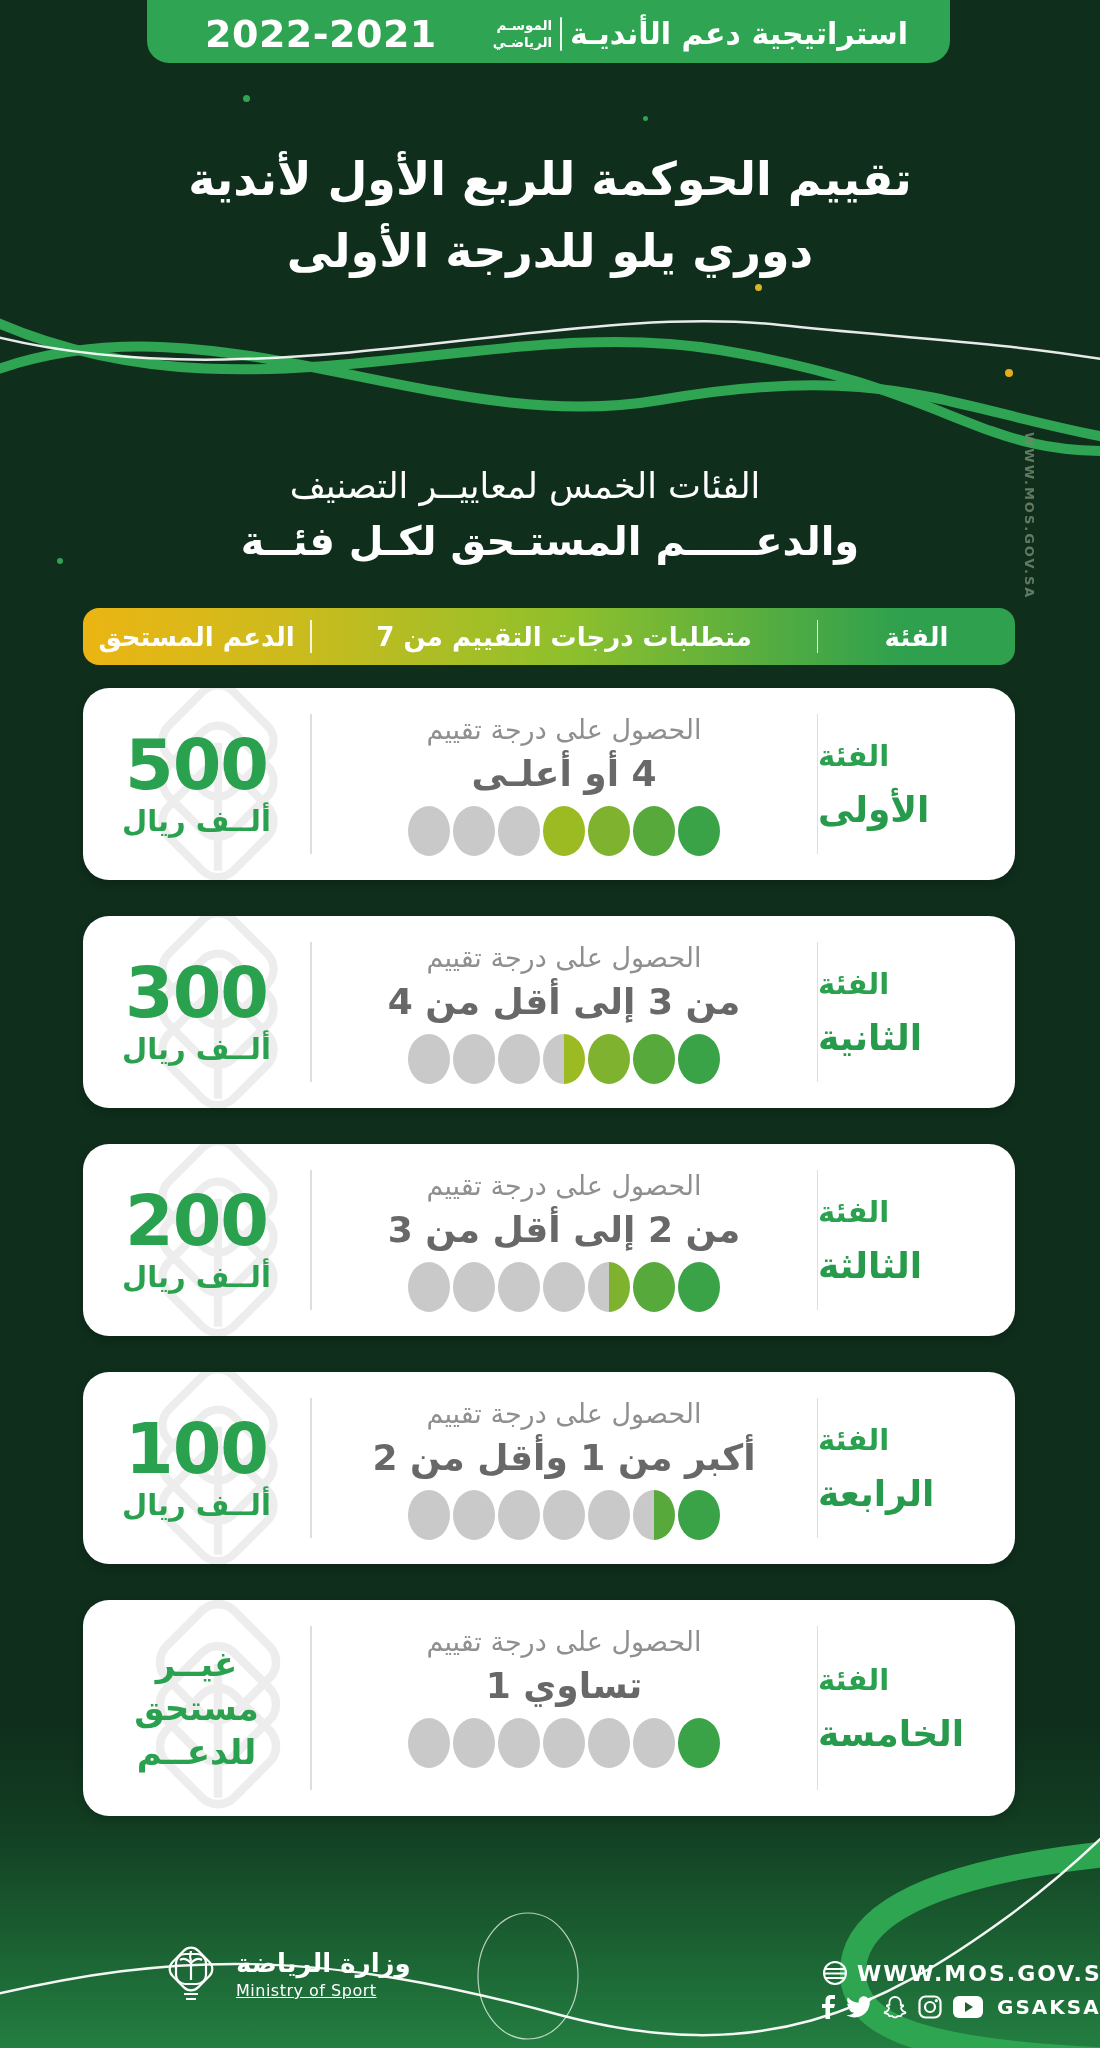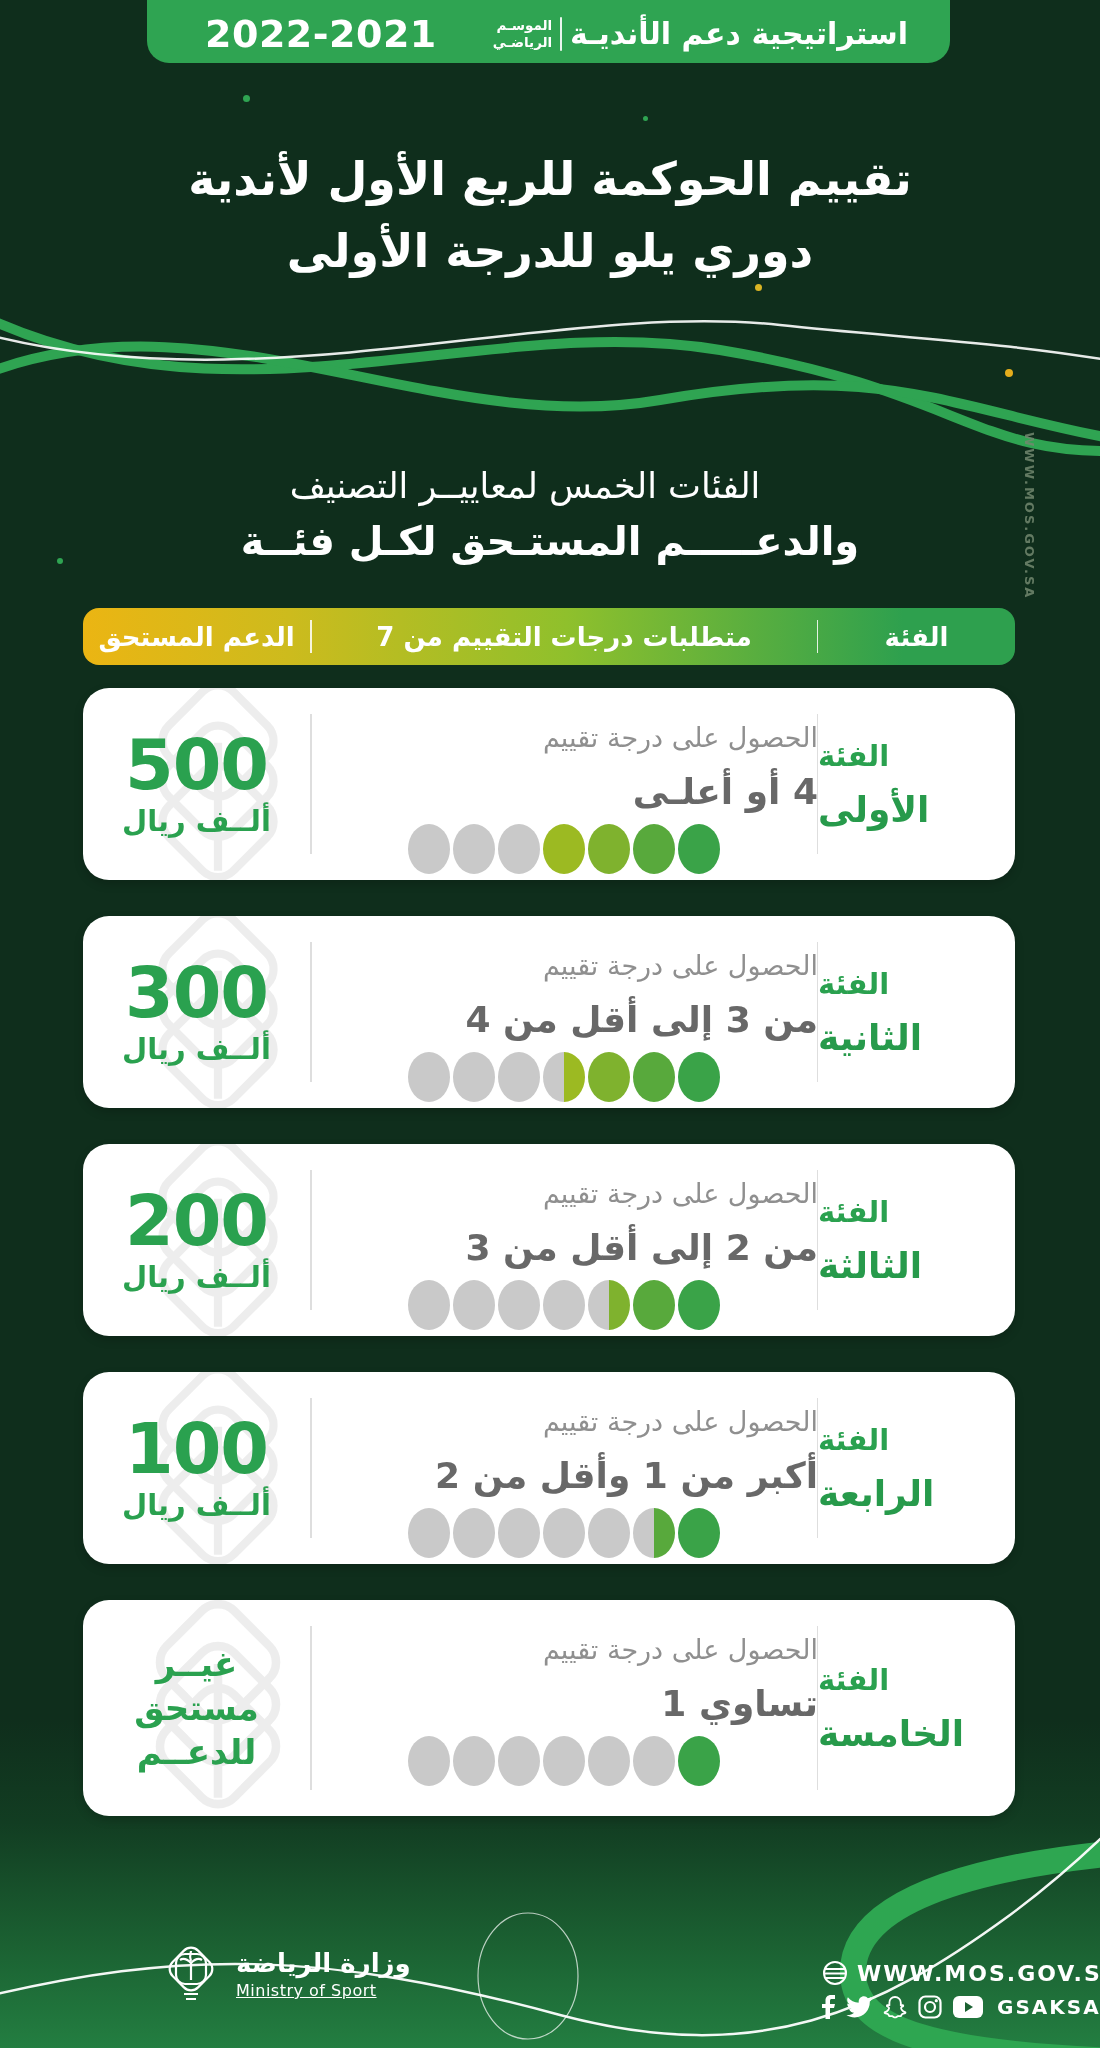--- a/index.html
+++ b/index.html
@@ -38,23 +38,23 @@
   .card{position:relative;width:932px;height:192px;background:#fff;border-radius:26px;overflow:hidden;
         box-shadow:0 4px 10px rgba(0,0,0,.18);}
   .card.tall{height:216px;}
   .vdiv{position:absolute;top:26px;bottom:26px;width:1.5px;background:#dedede;}
   .vdiv.r{right:197px;} .vdiv.l{left:227px;}
   .col-cat{position:absolute;right:0;top:0;bottom:0;width:197px;box-sizing:border-box;
            display:flex;flex-direction:column;justify-content:center;align-items:flex-end;
            padding-right:56px;gap:16px;direction:rtl;}
   .cat-label{color:#2aa14f;font-size:29px;font-weight:600;}
   .cat-name{color:#279a4b;font-size:36px;font-weight:800;}
-  .col-req{position:absolute;left:227px;right:197px;top:0;bottom:0;direction:rtl;padding-top:32px;box-sizing:border-box;}
+  .col-req{position:absolute;left:227px;right:197px;top:0;bottom:0;text-align:center;direction:rtl;padding-top:24px;box-sizing:border-box;}
   .req1{color:#8f8f8f;font-size:27px;font-weight:500;line-height:1.3;}
-  .req2{color:#686868;font-size:36px;font-weight:800;line-height:1.25;margin-top:14px;}
+  .req2{color:#686868;font-size:36px;font-weight:800;line-height:1.25;margin-top:4px;}
   .circles{margin-top:10px;display:flex;justify-content:center;gap:3px;direction:ltr;}
   .circle{width:42px;height:50px;border-radius:50%;display:inline-block;}
   .col-sup{position:absolute;left:0;top:0;bottom:0;width:227px;display:flex;flex-direction:column;
            justify-content:center;align-items:center;direction:rtl;}
   .sup-val{color:#2aa14f;font-size:70px;font-weight:800;line-height:1;letter-spacing:-1px;position:relative;}
   .sup-unit{color:#2aa14f;font-size:29px;font-weight:700;margin-top:4px;position:relative;}
   .sup-lines{color:#2aa14f;font-size:34px;font-weight:800;line-height:1.3;text-align:center;position:relative;}
   .watermark{position:absolute;left:30px;top:0;opacity:.95;}
   
   .waves-top{position:absolute;left:0;top:290px;}

